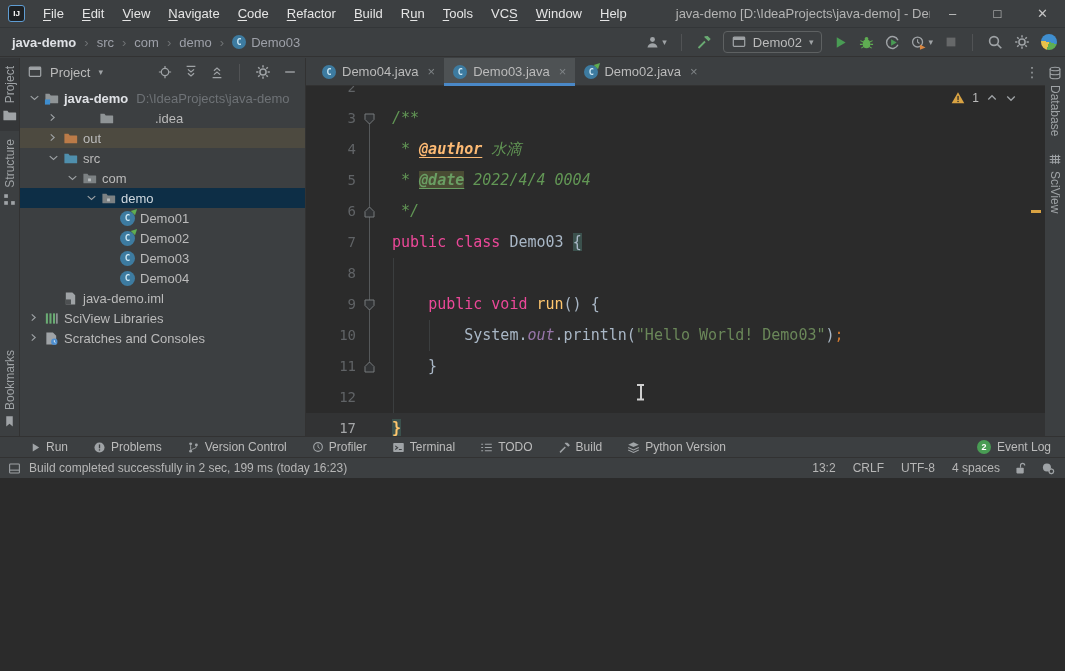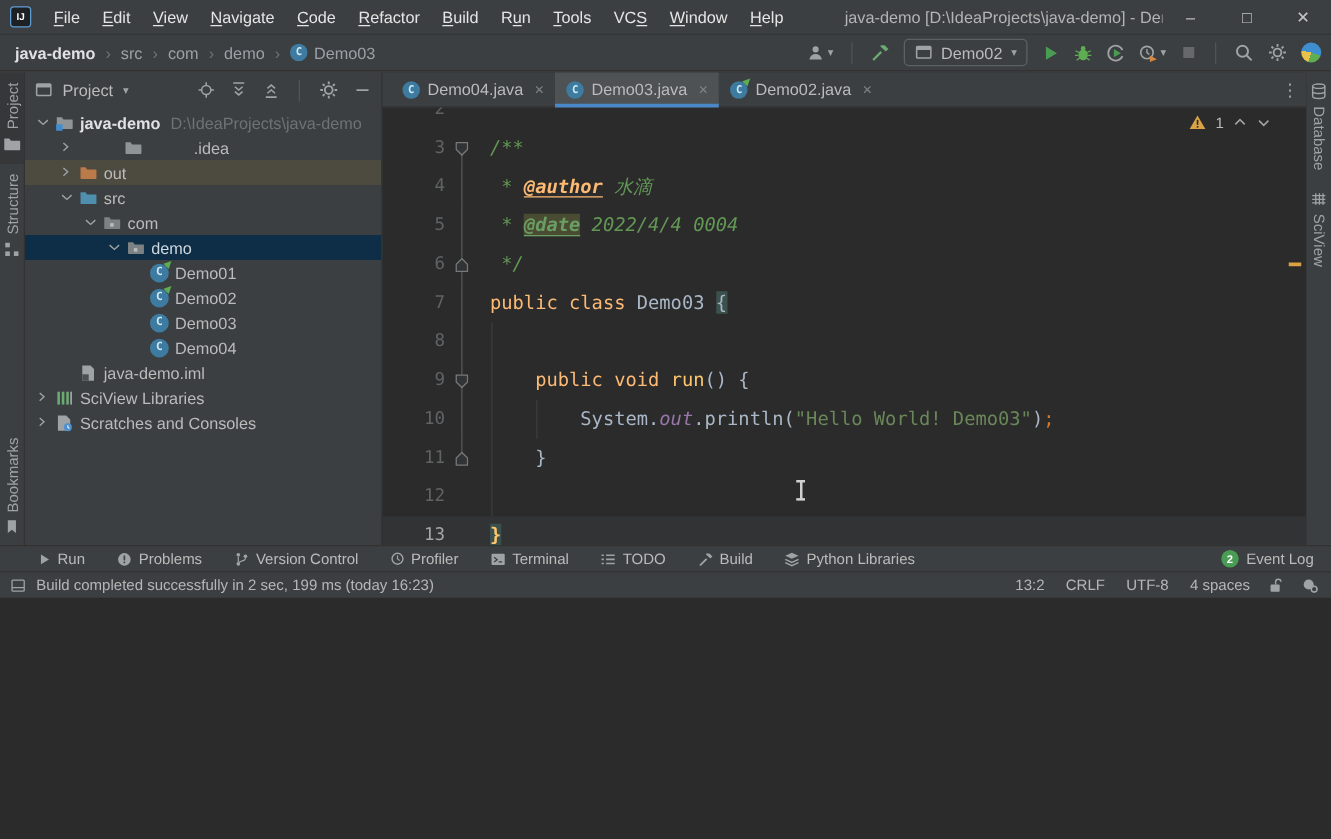--- a/index.html
+++ b/index.html
@@ -80,21 +80,21 @@
   .cl { height:31px; line-height:31px; display:flex; white-space:pre; }
   .cl.caretline { background:#323334; }
   .gut { flex:none; width:50px; text-align:right; color:#606366; font-size:14px; }
   .cl.caretline .gut { color:#a4a6a8; }
   .fold { flex:none; width:27px; position:relative; }
   .fold.seg::before, .fold.segstart::before, .fold.segend::before { content:''; position:absolute; left:13px; width:1px; background:#55585a; top:0; bottom:0; }
   .fold.segstart::before { top:16px; }
   .fold.segend::before { bottom:16px; }
   .fm { position:absolute; left:8px; top:10px; }
   .txt { padding-left:9px; color:#a9b7c6; }
-  .t-kw { color:#fdba74; }
+  .t-kw { color:#ec4899; }
   .t-pl { color:#a9b7c6; }
   .t-doc { color:#629755; font-style:italic; }
   .t-tag { color:#fdba74; font-style:italic; font-weight:bold; text-decoration:underline; text-underline-offset:3px; }
   .t-taghl { color:#6a9e63; font-style:italic; font-weight:bold; text-decoration:underline; text-underline-offset:3px; background:#494b33; }
   .t-meth { color:#ffc66d; }
   .t-fld { color:#9876aa; font-style:italic; }
   .t-str { color:#6a8759; }
   .t-semi { color:#cc7832; }
   .t-br1 { background:#3b514d; color:#a9b7c6; }
   .t-br2 { background:#3b514d; color:#ffc66d; font-weight:bold; }
@@ -530,21 +530,21 @@
             <div class="cl"><span class="gut">7</span><span class="fold seg"></span><span class="txt"><span class="t-kw">public</span><span class="t-pl"> </span><span class="t-kw">class</span><span class="t-pl"> </span><span class="t-pl">Demo03 </span><span class="t-br1">{</span></span></div>
             <div class="cl"><span class="gut">8</span><span class="fold seg"></span><span class="txt"></span></div>
             <div class="cl"><span class="gut">9</span><span class="fold seg"><span class="fm"><svg width="11" height="12" viewBox="0 0 11 12">
                     <path d="M1 1h9v5.5L5.5 11 1 6.5z" fill="#313335" stroke="#767a7c"></path>
                   </svg></span></span><span class="txt"><span class="t-pl">    </span><span class="t-kw">public</span><span class="t-pl"> </span><span class="t-kw">void</span><span class="t-pl"> </span><span class="t-meth">run</span><span class="t-pl">() {</span></span></div>
             <div class="cl"><span class="gut">10</span><span class="fold seg"></span><span class="txt"><span class="t-pl">        </span><span class="t-pl">System</span><span class="t-pl">.</span><span class="t-fld">out</span><span class="t-pl">.</span><span class="t-pl">println</span><span class="t-pl">(</span><span class="t-str">"Hello World! Demo03"</span><span class="t-pl">)</span><span class="t-semi">;</span></span></div>
             <div class="cl"><span class="gut">11</span><span class="fold segend"><span class="fm"><svg width="11" height="12" viewBox="0 0 11 12">
                     <path d="M1 11h9V5.5L5.5 1 1 5.5z" fill="#313335" stroke="#767a7c"></path>
                   </svg></span></span><span class="txt"><span class="t-pl">    }</span></span></div>
             <div class="cl"><span class="gut">12</span><span class="fold"></span><span class="txt"></span></div>
-            <div class="cl caretline"><span class="gut">13</span><span class="fold"></span><span class="txt"><span class="t-br2">}</span></span></div>
+            <div class="cl caretline"><span class="gut">17</span><span class="fold"></span><span class="txt"><span class="t-br2">}</span></span></div>
             <div class="cl"><span class="gut">14</span><span class="fold"></span><span class="txt"></span></div>
           </div>
         </div>
       <div class="iguide" style="left:87px; top:200px; height:155px;"></div>
       <div class="iguide" style="left:123px; top:262px; height:31px;"></div>
       <div class="warnw">
         <span>
             <svg width="14" height="14" viewBox="0 0 16 16">
               <path d="M8 1.5L15.2 14H.8z" fill="#d9a343"></path>
               <rect x="7.3" y="5.6" width="1.5" height="4.6" fill="#2b2b2b"></rect>
@@ -653,21 +653,21 @@
         </span>
         <span>Build</span>
       </span>
       <span class="bitem">
         <span>
           <svg width="13" height="13" viewBox="0 0 16 16">
             <path d="M8 1.5l6.5 3L8 7.5l-6.5-3z" fill="#9fa3a6"></path>
             <path d="M1.5 8L8 11l6.5-3M1.5 11.2L8 14.2l6.5-3" fill="none" stroke="#9fa3a6" stroke-width="1.3"></path>
           </svg>
         </span>
-        <span>Python Libraries</span>
+        <span>Python Version</span>
       </span>
       <span class="eventlog">
         <span class="badge">2</span>
         <span>Event Log</span>
       </span>
     </div>
 
   <div class="statusbar">
     <span class="smsg">
       <span>

